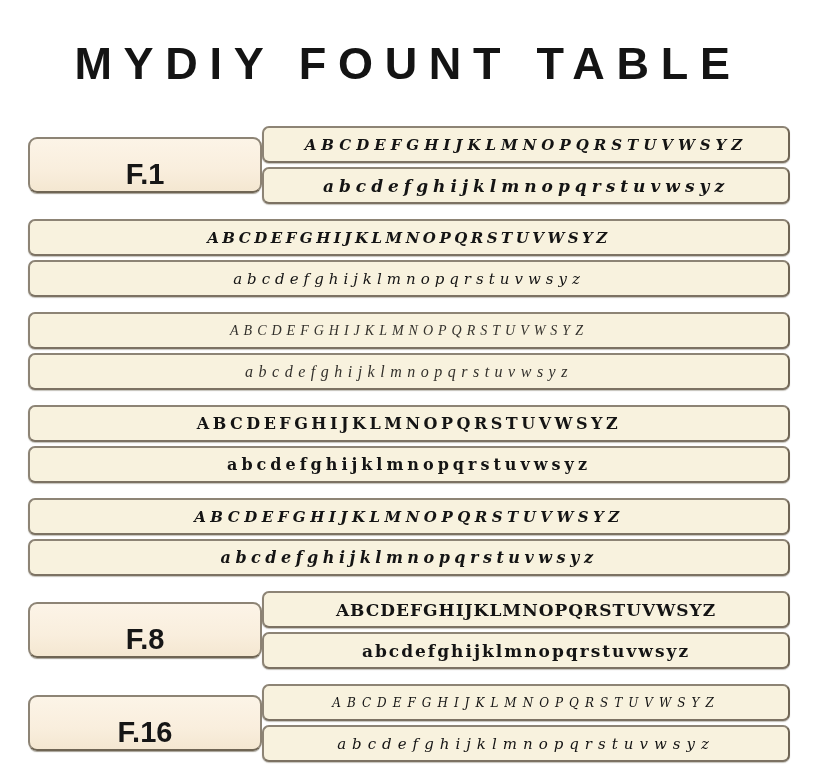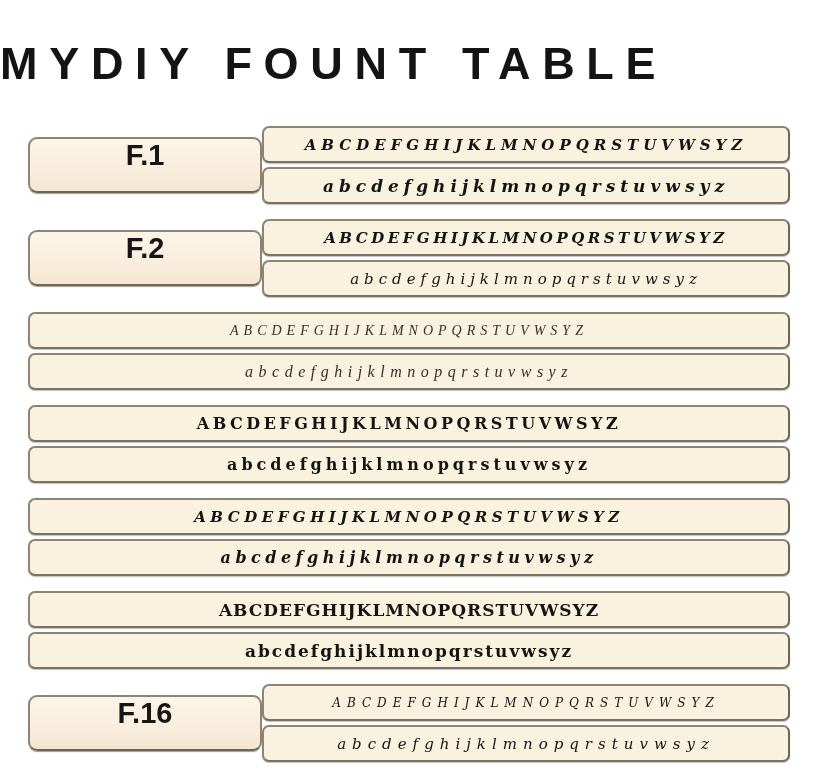--- a/index.html
+++ b/index.html
@@ -14,21 +14,21 @@
   .page {
     width: 816px;
     height: 770px;
     background: var(--page-bg, #ffffff);
     box-sizing: border-box;
   }
   .title {
     margin: 0;
     padding-top: 38px;
     height: 58px;
-    text-align: left;
+    text-align: center;
     font-family: "Liberation Sans", sans-serif;
     font-weight: bold;
     font-size: 45px;
     letter-spacing: 0.26em;
     color: var(--text, #111111);
     white-space: nowrap;
   }
   .rows {
     margin-top: 30px;
   }
@@ -41,21 +41,21 @@
   .font-button {
     width: 230px;
     height: 52px;
     flex: 0 0 230px;
     background: linear-gradient(180deg, #fcf4e7 0%, var(--button-bg, #f9eedd) 60%, #f4e7d1 100%);
     border: 2px solid var(--border, #8d8475);
     border-bottom-color: #6f6554;
     border-radius: 9px;
     box-shadow: 0 2px 1px -1px rgba(90, 80, 60, 0.55);
     display: flex;
-    align-items: flex-start;
+    align-items: flex-end;
     justify-content: center;
     cursor: pointer;
   }
   .font-button .label {
     font-family: "Liberation Sans", sans-serif;
     font-weight: bold;
     font-size: 29px;
     color: #161616;
   }
   .strips {
@@ -131,67 +131,67 @@
         <div class="strip upper">
           <span>ABCDEFGHIJKLMNOPQRSTUVWSYZ</span>
         </div>
         <div class="strip lower">
           <span>abcdefghijklmnopqrstuvwsyz</span>
         </div>
       </div>
     </div>
 
     <div class="font-row row-f2">
+      <div class="strips">
+        <div class="strip upper">
+          <span>ABCDEFGHIJKLMNOPQRSTUVWSYZ</span>
+        </div>
+        <div class="strip lower">
+          <span>abcdefghijklmnopqrstuvwsyz</span>
+        </div>
+      </div>
+    </div>
+
+    <div class="font-row row-f3">
+      <div class="strips">
+        <div class="strip upper">
+          <span>ABCDEFGHIJKLMNOPQRSTUVWSYZ</span>
+        </div>
+        <div class="strip lower">
+          <span>abcdefghijklmnopqrstuvwsyz</span>
+        </div>
+      </div>
+    </div>
+
+    <div class="font-row row-f4">
+      <div class="strips">
+        <div class="strip upper">
+          <span>ABCDEFGHIJKLMNOPQRSTUVWSYZ</span>
+        </div>
+        <div class="strip lower">
+          <span>abcdefghijklmnopqrstuvwsyz</span>
+        </div>
+      </div>
+    </div>
+
+    <div class="font-row row-f6">
+      <div class="strips">
+        <div class="strip upper">
+          <span>ABCDEFGHIJKLMNOPQRSTUVWSYZ</span>
+        </div>
+        <div class="strip lower">
+          <span>abcdefghijklmnopqrstuvwsyz</span>
+        </div>
+      </div>
+    </div>
+
+    <div class="font-row row-f8">
       <div class="font-button">
-        <span class="label">F.2</span>
-      </div>
-      <div class="strips">
-        <div class="strip upper">
-          <span>ABCDEFGHIJKLMNOPQRSTUVWSYZ</span>
-        </div>
-        <div class="strip lower">
-          <span>abcdefghijklmnopqrstuvwsyz</span>
-        </div>
-      </div>
-    </div>
-
-    <div class="font-row row-f3">
-      <div class="strips">
-        <div class="strip upper">
-          <span>ABCDEFGHIJKLMNOPQRSTUVWSYZ</span>
-        </div>
-        <div class="strip lower">
-          <span>abcdefghijklmnopqrstuvwsyz</span>
-        </div>
-      </div>
-    </div>
-
-    <div class="font-row row-f4">
-      <div class="strips">
-        <div class="strip upper">
-          <span>ABCDEFGHIJKLMNOPQRSTUVWSYZ</span>
-        </div>
-        <div class="strip lower">
-          <span>abcdefghijklmnopqrstuvwsyz</span>
-        </div>
-      </div>
-    </div>
-
-    <div class="font-row row-f6">
-      <div class="strips">
-        <div class="strip upper">
-          <span>ABCDEFGHIJKLMNOPQRSTUVWSYZ</span>
-        </div>
-        <div class="strip lower">
-          <span>abcdefghijklmnopqrstuvwsyz</span>
-        </div>
-      </div>
-    </div>
-
-    <div class="font-row row-f8">
+        <span class="label">F.8</span>
+      </div>
       <div class="strips">
         <div class="strip upper">
           <span>ABCDEFGHIJKLMNOPQRSTUVWSYZ</span>
         </div>
         <div class="strip lower">
           <span>abcdefghijklmnopqrstuvwsyz</span>
         </div>
       </div>
     </div>
 

